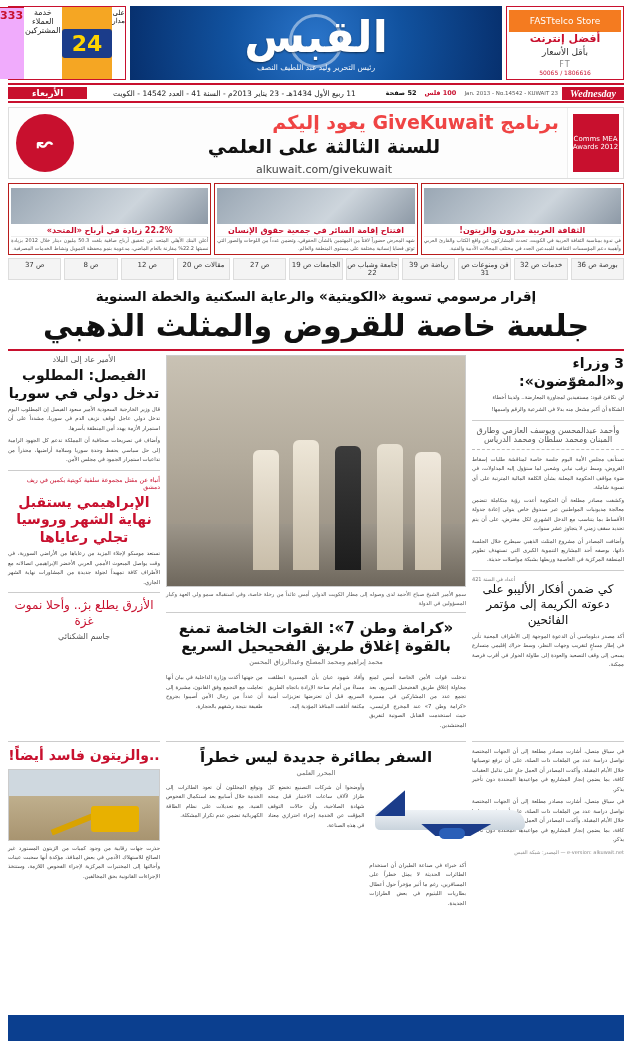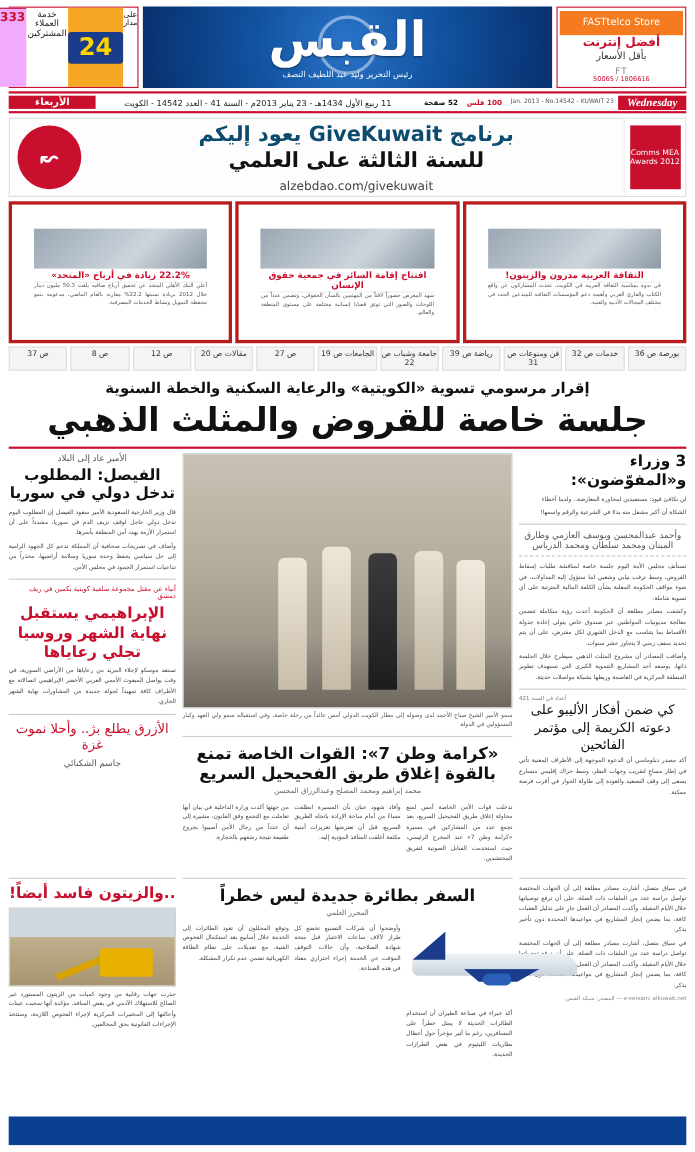--- a/index.html
+++ b/index.html
@@ -56,30 +56,30 @@
   .db-right { background:#c8102e; color:#fff; padding:1px 24px; font-weight:bold; direction:rtl; font-size:9px;}
 
   
   .gk { display:flex; align-items:center; margin-top:4px; border:1px solid #ddd;
      background:#fdfdfd; height:72px; }
   .gk-left { width:56px; height:100%; display:flex; align-items:center; justify-content:center;
      background:#fff; border-left:1px solid #eee; }
   .gk-badge { width:46px; height:58px; background:#c8102e; color:#fff; font-size:7px;
      display:flex; align-items:center; justify-content:center; text-align:center; line-height:1.2;}
   .gk-mid { flex:1; text-align:center; direction:rtl; padding:4px 8px; }
-  .gk-l1 { font-size:19px; font-weight:bold; color:#0c4a6e; }
+  .gk-l1 { font-size:19px; font-weight:bold; color:#ef4444;text-align:right; }
   .gk-l2 { font-size:19px; font-weight:bold; color:#111; margin-top:2px;}
   .gk-url { font-size:11px; color:#444; margin-top:6px; direction:ltr; }
   .gk-right { width:72px; display:flex; align-items:center; justify-content:center; }
   .gk-circle { width:58px; height:58px; border-radius:50%; background:#c8102e; color:#fff;
      display:flex; align-items:center; justify-content:center; font-size:20px; font-weight:bold; }
 
   
   .teasers { display:flex; gap:3px; margin-top:4px; }
-  .teaser { flex:1; border:3px solid #b91c1c; padding:20px; }
+  .teaser { flex:1; border:1px solid #b91c1c; padding:2px; }
   .teaser .th { direction:rtl; font-size:8px; color:#c8102e; font-weight:bold; text-align:center;
      border-bottom:1px solid #eee; padding-bottom:1px; }
   .teaser .pic { height:36px; background:#b9c3cc; margin:2px 0;
      background-image:linear-gradient(135deg,#9aa7b4 0%,#cdd5dc 60%,#8d99a6 100%); }
   .teaser .tx { direction:rtl; font-size:5px; line-height:1.5; color:#555; text-align:justify;}
 
   .indexbar { display:flex; gap:3px; margin-top:3px; }
   .ix { flex:1; border:1px solid #ddd; background:#f4f4f4; text-align:center; direction:rtl;
      font-size:7px; padding:2px 0; color:#333; }
 
@@ -186,21 +186,21 @@
     <div class="db-right">الأربعاء</div>
   </div>
 
   <div class="gk">
     <div class="gk-left">
       <div class="gk-badge">Comms MEA Awards 2012</div>
     </div>
     <div class="gk-mid">
       <div class="gk-l1">برنامج GiveKuwait يعود إليكم</div>
       <div class="gk-l2">للسنة الثالثة على العلمي</div>
-      <div class="gk-url">alzebdao.com/givekuwait</div>
+      <div class="gk-url">alkuwait.com/givekuwait</div>
     </div>
     <div class="gk-right">
       <div class="gk-circle">↜</div>
     </div>
   </div>
 
   <div class="teasers">
     <div class="teaser">
       <div class="pic"></div>
       <div class="th">الثقافة العربية مدرون والزيتون!</div>

